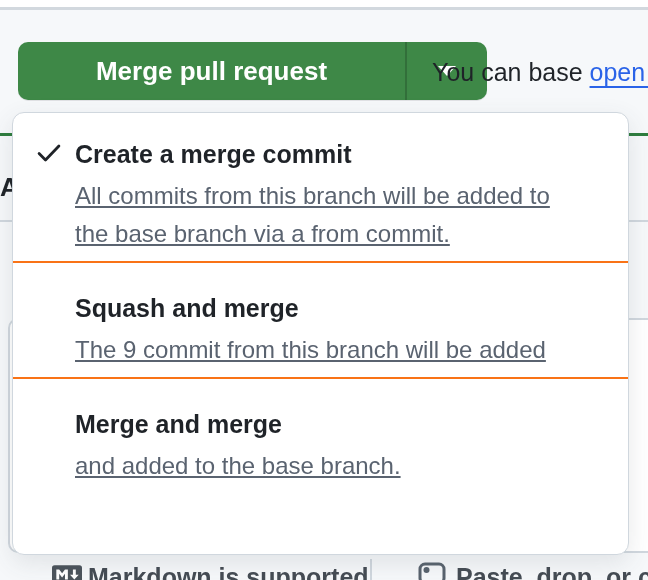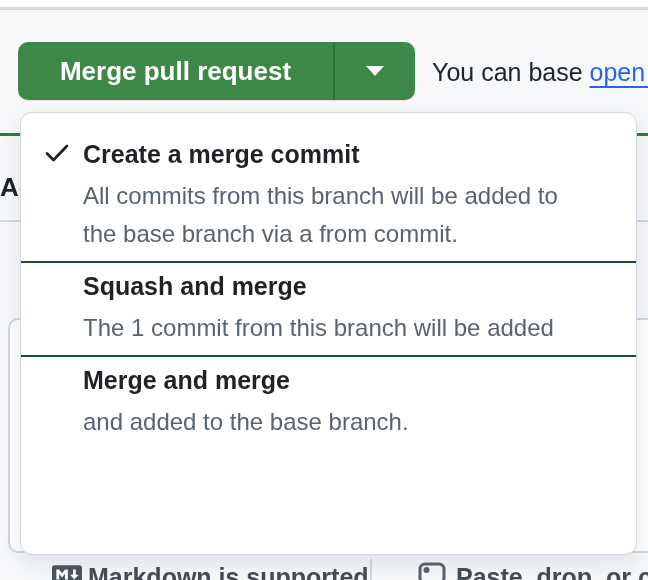--- a/index.html
+++ b/index.html
@@ -9,21 +9,21 @@
     overflow:hidden;
     background:#f6f8fa;
     font-family:"Liberation Sans","DejaVu Sans",sans-serif;
     color:#1f2328;
   }
   
   .top-strip { position:absolute; left:0; top:0; width:648px; height:10px;
     background:#ffffff; border-bottom:3px solid #d2d8de; }
 
   
-  .btn-group { position:absolute; left:18px; top:42px; width:397px; height:58px;
+  .btn-group { position:absolute; left:18px; top:42px; width:469px; height:58px;
     display:flex; border-radius:10px; background:#3e8847; overflow:hidden;
     box-shadow:0 1px 0 rgba(27,31,36,0.1); }
   .btn-main { flex:1; display:flex; align-items:center; justify-content:center;
     color:#ffffff; font-size:26px; font-weight:700; cursor:pointer; }
   .btn-caret { width:82px; display:flex; align-items:center; justify-content:center;
     border-left:2px solid rgba(0,0,0,0.18); cursor:pointer; }
   .caret { width:0; height:0; border-left:9px solid transparent;
     border-right:9px solid transparent; border-top:10px solid #ffffff; }
 
   .aside { position:absolute; left:432px; top:57px; font-size:25px; line-height:30px;
@@ -35,28 +35,28 @@
   .bg-green-line { position:absolute; left:0; top:133px; width:648px; height:3px;
     background:#2e7d3e; z-index:1; }
   .bg-heading { position:absolute; left:0; top:172px; font-size:26px; font-weight:700;
     color:#1f2328; z-index:1; white-space:nowrap; }
   .bg-gray-line { position:absolute; left:0; top:220px; width:648px; height:2px;
     background:#d0d7de; z-index:1; }
   .comment-box { position:absolute; left:8px; top:318px; width:660px; height:235px;
     background:#ffffff; border:2px solid #d0d7de; border-radius:10px; z-index:1; }
 
   
-  .menu { position:absolute; left:20px; top:112px; width:617px; height:443px;
+  .menu { position:absolute; left:12px; top:112px; width:617px; height:443px;
     background:#ffffff; border:1.5px solid #d0d7de; border-radius:12px;
     box-shadow:0 8px 24px rgba(66,74,83,0.12); z-index:10; overflow:hidden; }
   .menu-item { position:relative; padding:26px 24px 8px 62px; cursor:pointer; }
-  .menu-item + .menu-item { border-top:2px solid #14532d; padding-top:8px; }
+  .menu-item + .menu-item { border-top:2px solid #f97316; padding-top:30px; }
   .mi-title { font-size:25px; font-weight:700; line-height:30px; color:#1f2328;
     margin-bottom:8px; }
-  .mi-desc { font-size:24px; line-height:38px; color:#5a6370; white-space:nowrap; }
+  .mi-desc { font-size:24px; line-height:38px; color:#5a6370; white-space:nowrap;text-decoration:underline; }
   .check { position:absolute; left:22px; top:26px; width:28px; height:28px; }
 
   
   .md-icon { position:absolute; left:52px; top:564px; width:30px; height:21px; z-index:1; }
   .foot-text { position:absolute; top:563px; font-size:25px; font-weight:600;
     color:#454c54; white-space:nowrap; z-index:1; }
   .foot-md { left:88px; }
   .foot-div { position:absolute; left:370px; top:559px; width:2px; height:30px;
     background:#d0d7de; z-index:1; }
   .attach-icon { position:absolute; left:418px; top:562px; width:28px; height:23px; z-index:1; }
@@ -89,21 +89,21 @@
     <svg class="check" viewBox="0 0 24 24" fill="none">
       <path d="M3.5 12.5 L9 18 L20.5 6" stroke="#1f2328" stroke-width="2.4" stroke-linecap="round" stroke-linejoin="round"></path>
     </svg>
     <div class="mi-title">Create a merge commit</div>
     <div class="mi-desc">All commits from this branch will be added to</div>
     <div class="mi-desc">the base branch via a from commit.</div>
   </div>
 
   <div class="menu-item">
     <div class="mi-title">Squash and merge</div>
-    <div class="mi-desc">The 1 commit from this branch will be added</div>
+    <div class="mi-desc">The 9 commit from this branch will be added</div>
   </div>
 
   <div class="menu-item">
     <div class="mi-title">Merge and merge</div>
     <div class="mi-desc">and added to the base branch.</div>
   </div>
 
 </div>
 
 <svg class="md-icon" viewBox="0 0 208 128">

